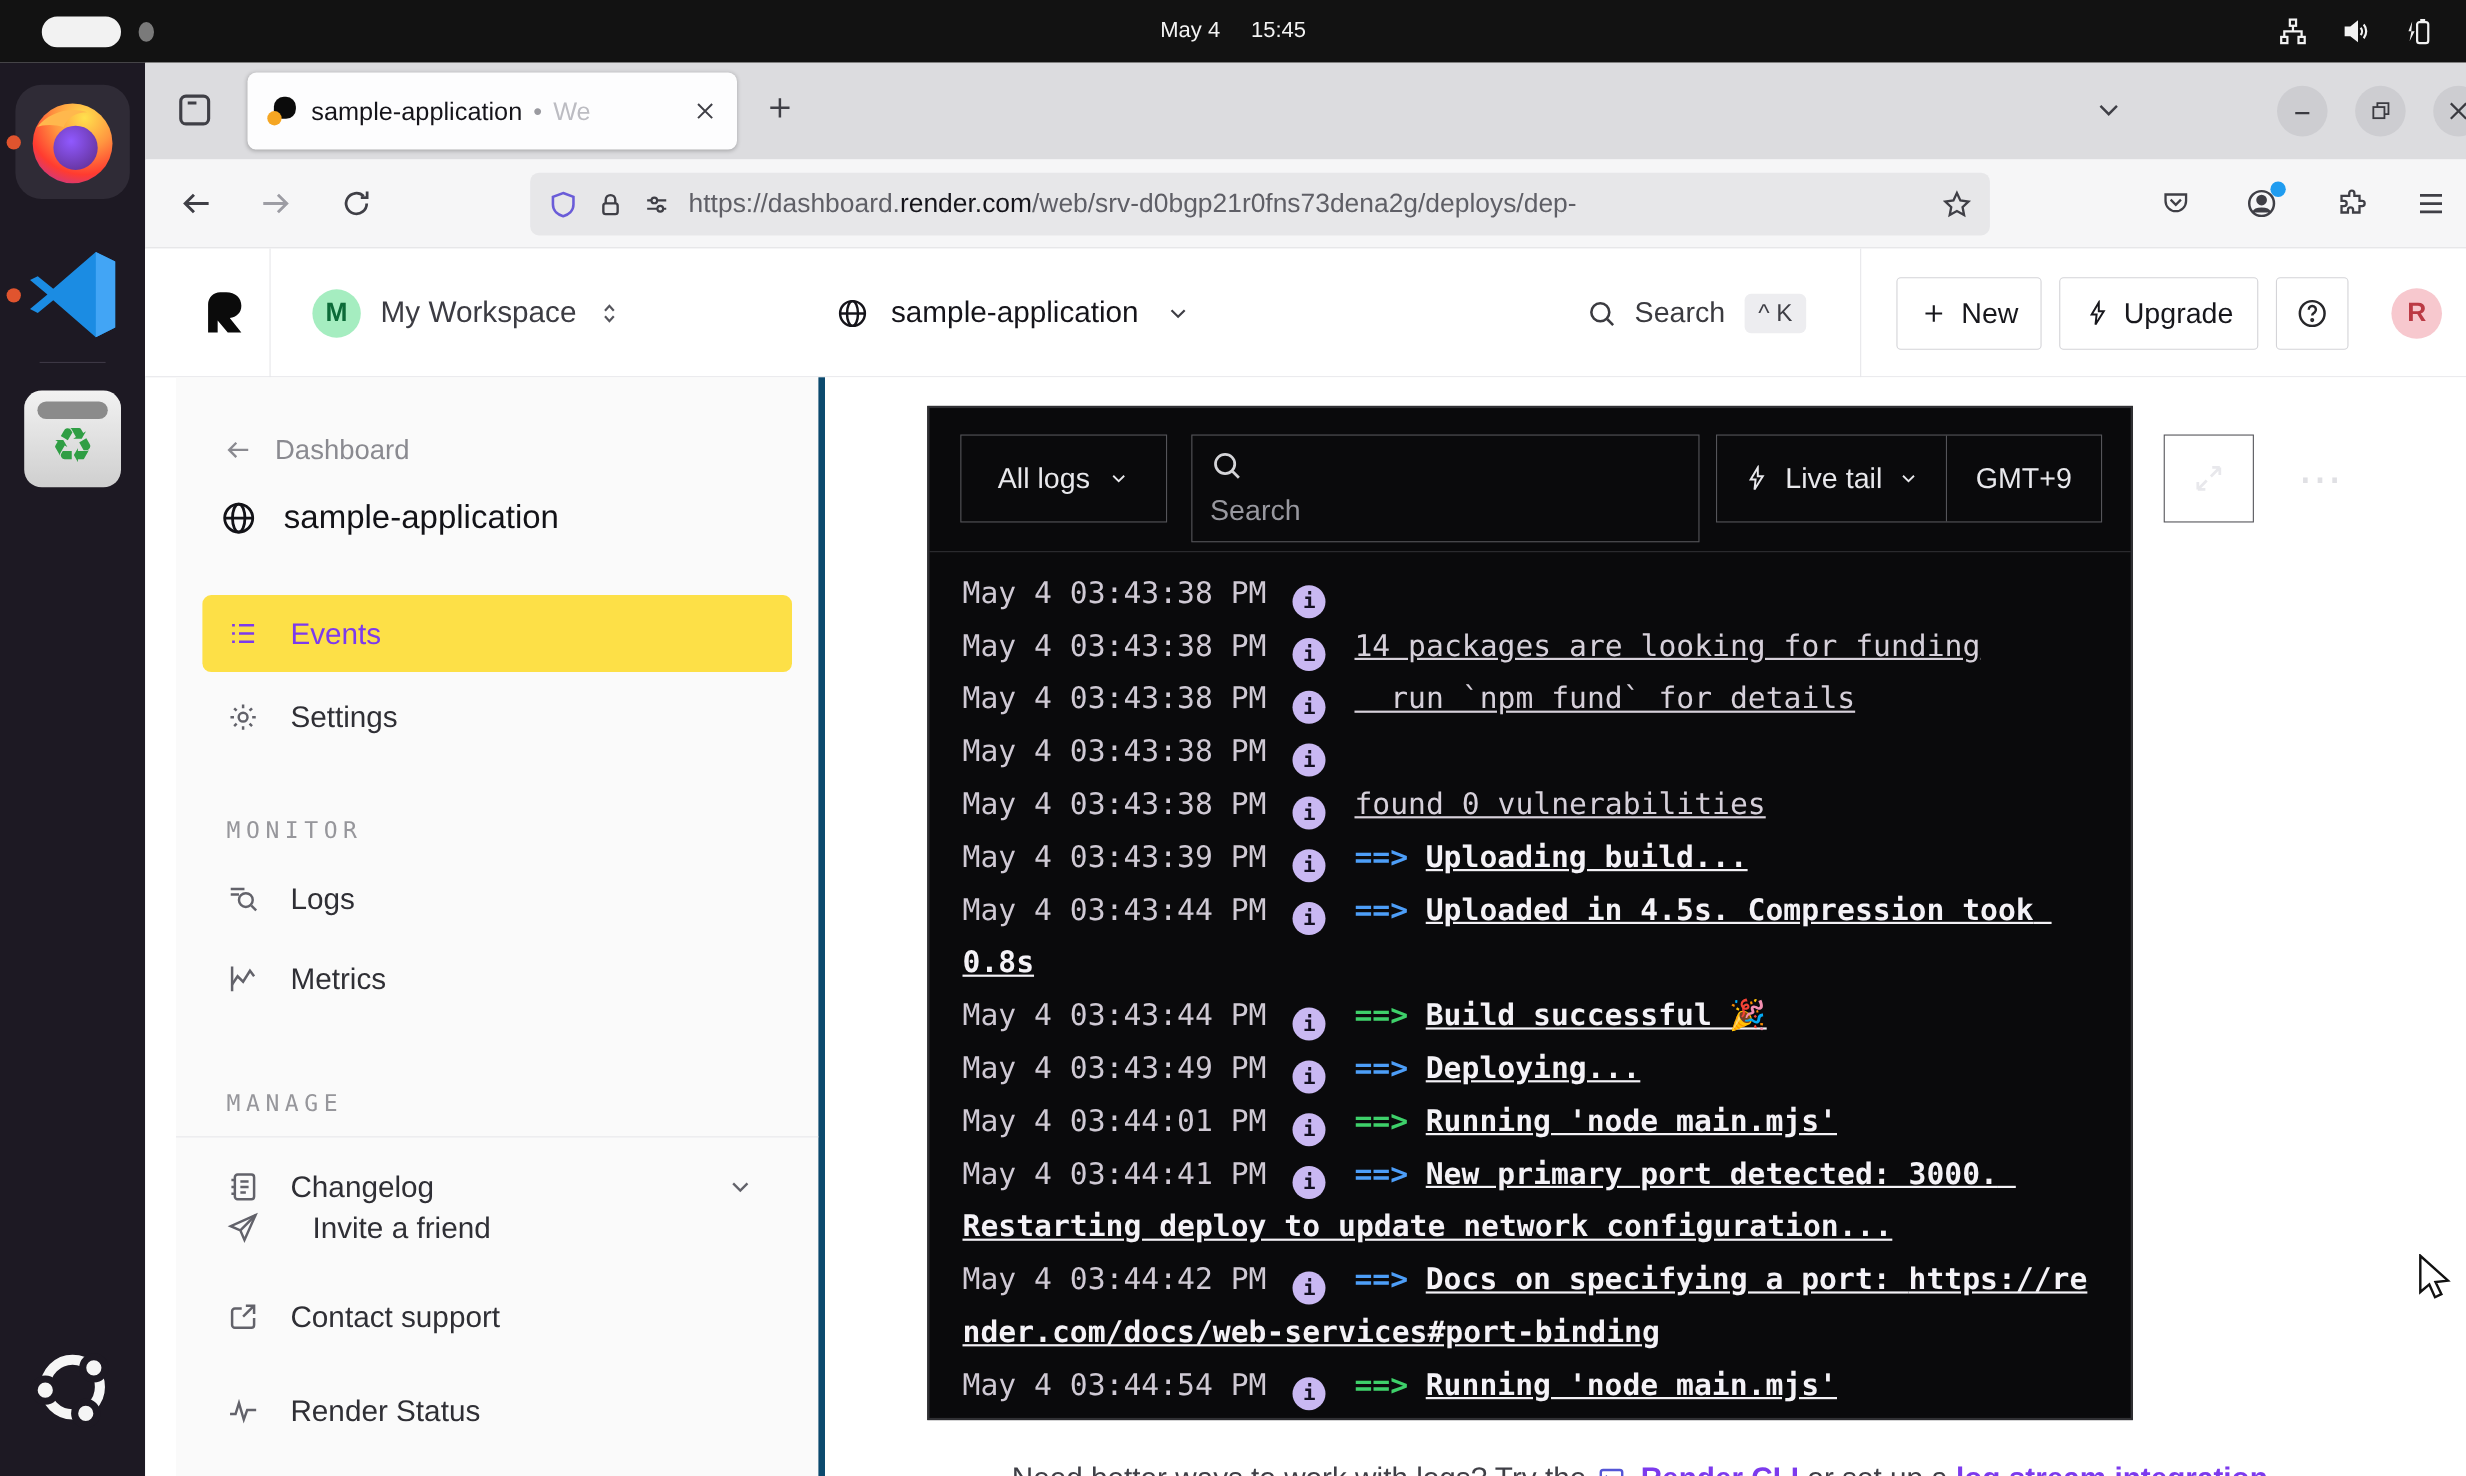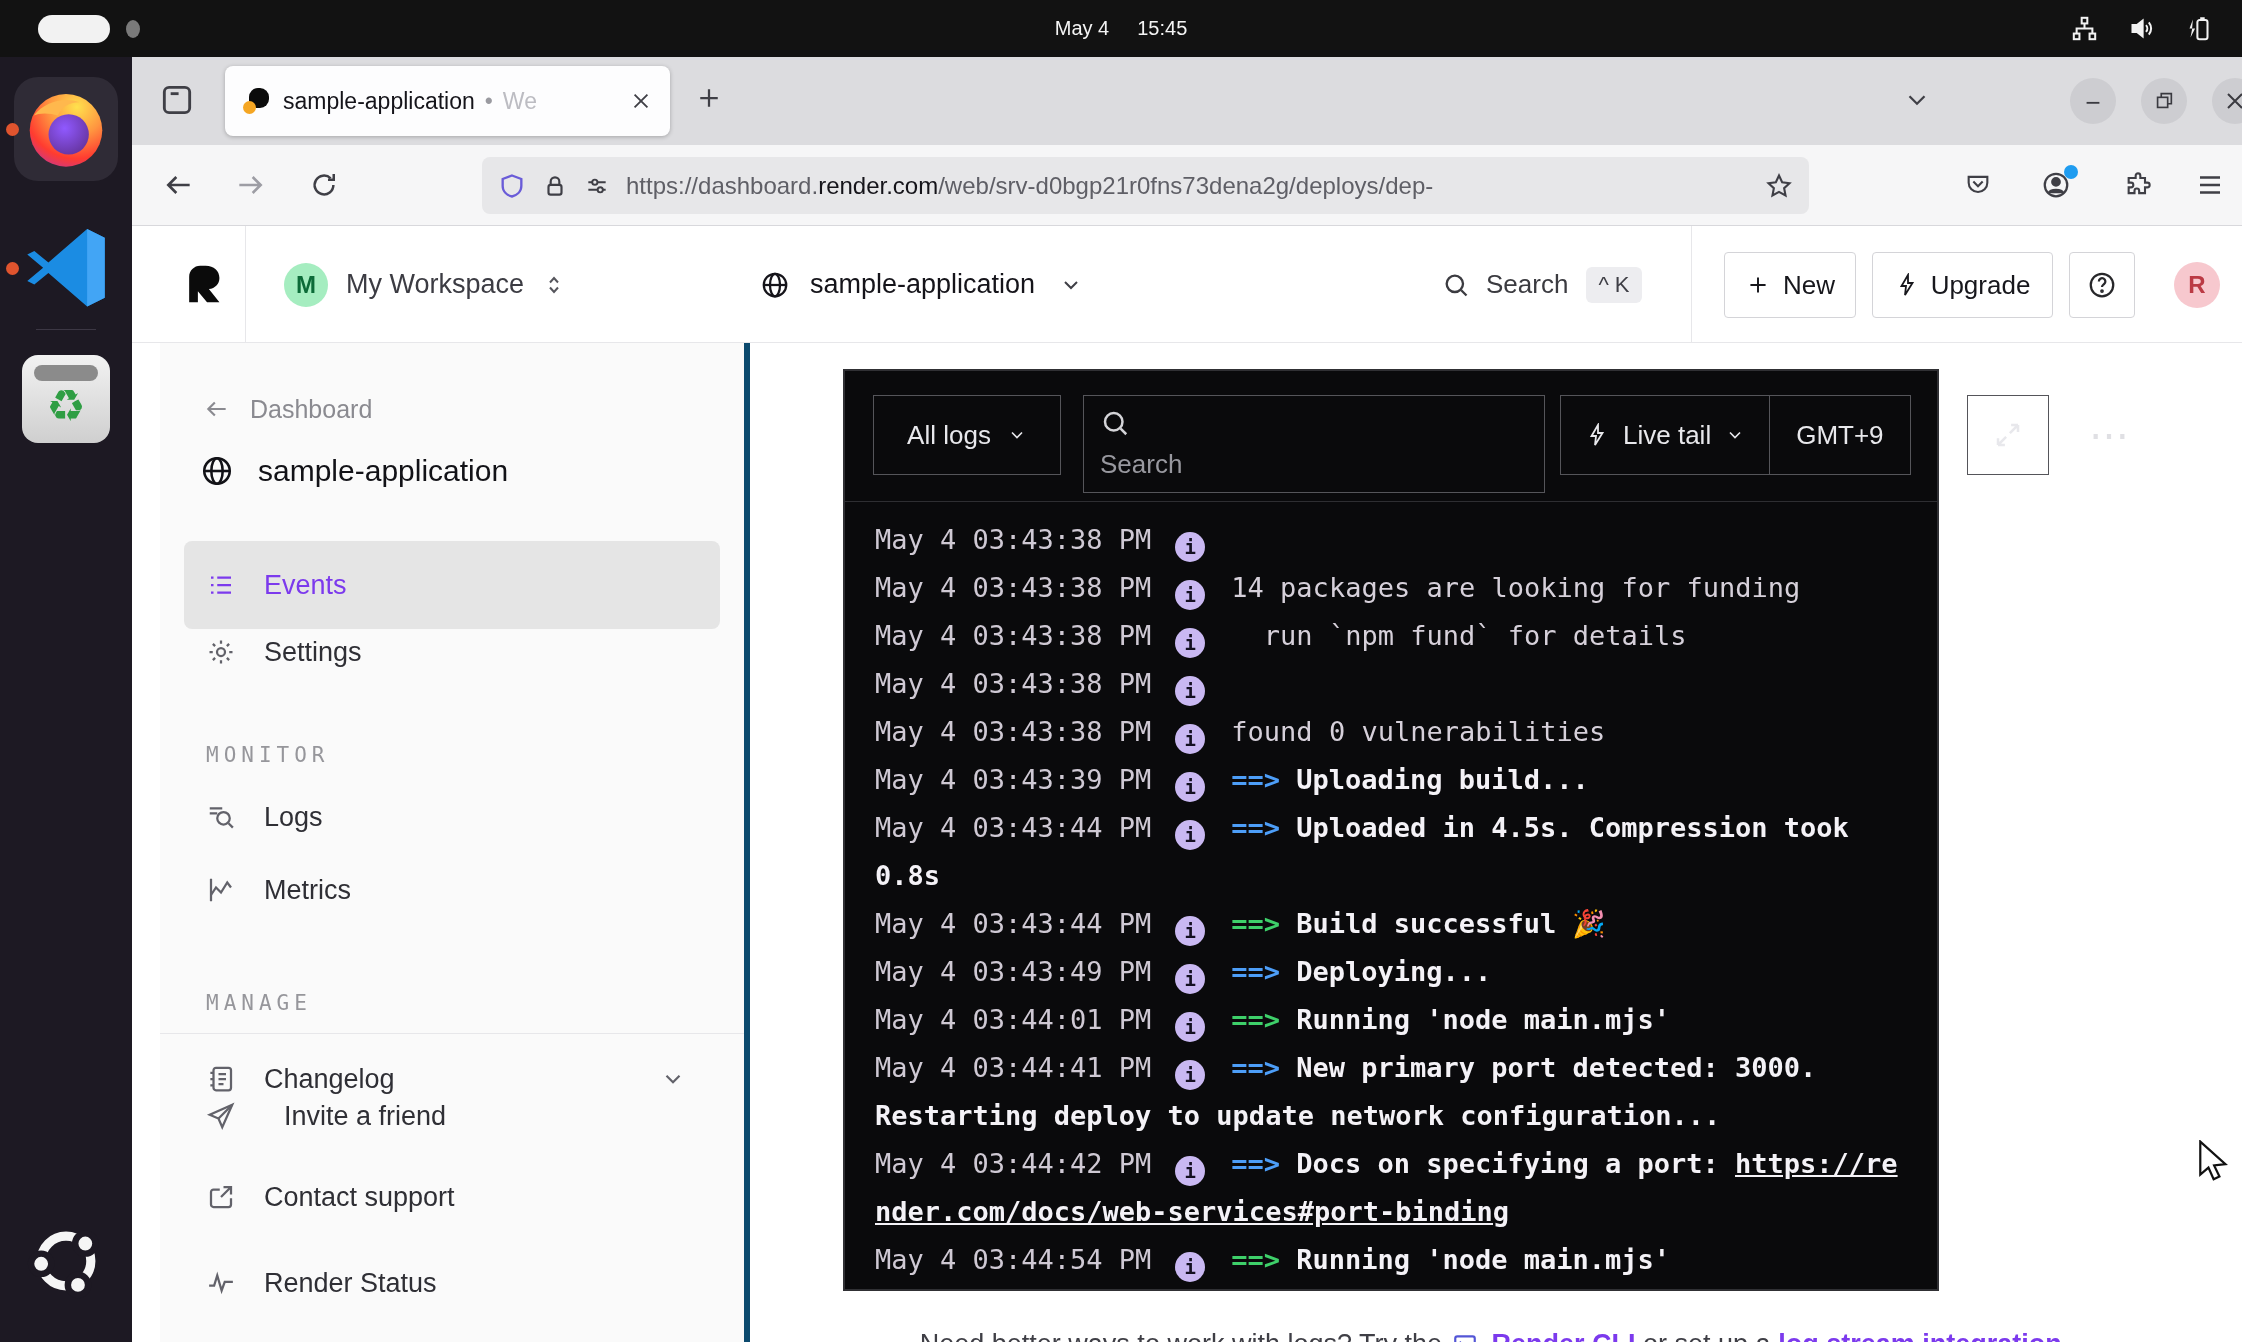--- a/index.html
+++ b/index.html
@@ -81,21 +81,21 @@
   .bodyrow { position:absolute; left:0; top:117px; width:2110px; height:999px; display:flex; }
   .sidebar { position:relative; width:590px; height:999px; background:#fafafa; border-right:6px solid #0c4a6e;
              flex-shrink:0;margin-left:28px; }
   .sback { position:absolute; left:44px; top:44px; height:44px; display:flex; align-items:center; gap:20px;
            color:#8a8a90; font-size:25px; }
   .sservice { position:absolute; left:40px; top:100px; height:56px; display:flex; align-items:center; gap:24px;
               color:#121217; font-size:30px; }
   .sitem { position:absolute; left:24px; right:24px; height:60px; border-radius:8px; display:flex;
            align-items:center; gap:28px; padding-left:22px; font-size:27px; color:#2f2f35; text-align:left; }
   .sitem svg { color:#62626a; flex-shrink:0; }
-  .sitem.active { background:#e5e5e5; color:var(--accent,#7c3aed); height:88px; }
+  .sitem.active { background:#fde047; color:var(--accent,#7c3aed); height:70px; }
   .sitem.active svg { color:var(--accent,#7c3aed); }
   .stitle { position:absolute; left:46px; font-family:"DejaVu Sans Mono", monospace; font-size:21px;
             letter-spacing:5px; color:#96969b; }
   .sdivider { position:absolute; left:0; right:0; top:690px; height:1px; background:#e7e7ea; }
   .schev { position:absolute; right:34px; color:#3f3f46; }
 
   .lmain { position:relative; flex:1; height:999px; background:#fff; overflow:hidden; }
   .lpanel { position:absolute; left:93px; top:26px; width:1096px; height:922px; background:#0a0a0c;
             border:2px solid #303034; }
   .ltoolbar { position:relative; height:131px; border-bottom:1px solid #2e2e32; color:#e8e8ec; }
@@ -116,21 +116,21 @@
            line-height:48px; }
   .lrow { color:#d6d0da; }
   .lts { color:#cfc9d4; }
   .linfo { display:inline-flex; width:30px; height:30px; border-radius:50%;
            background:var(--info-bg,#c9b8f2); color:#141022; font-size:19px; font-weight:bold;
            align-items:center; justify-content:center; margin:0 26px 0 24px; vertical-align:-5px;
            font-family:"DejaVu Sans Mono", monospace; }
   .larrow { font-weight:bold; margin-right:16px; }
   .larrow.blue { color:var(--log-blue,#4d9ef8); }
   .larrow.green { color:var(--log-green,#3ed06a); }
-  .lmsg { white-space:pre-wrap; }
+  .lmsg { white-space:pre-wrap;text-decoration:underline; }
   .lmsg.bold { color:#f4f2f7; font-weight:bold; }
   .llink { text-decoration:underline; word-break:break-all; }
 
   .lfootnote { position:absolute; left:93px; top:986px; width:1330px; text-align:center; font-size:27px;
                color:#3f3f46; white-space:nowrap; }
   .lfootnote .flink { color:var(--accent,#7c3aed); font-weight:bold; }
   .lfootnote svg { display:inline-block; vertical-align:-5px; margin:0 6px 0 10px; color:#5456d6; }
 
   .cursor { position:absolute; left:2196px; top:1140px; }
 </style>

